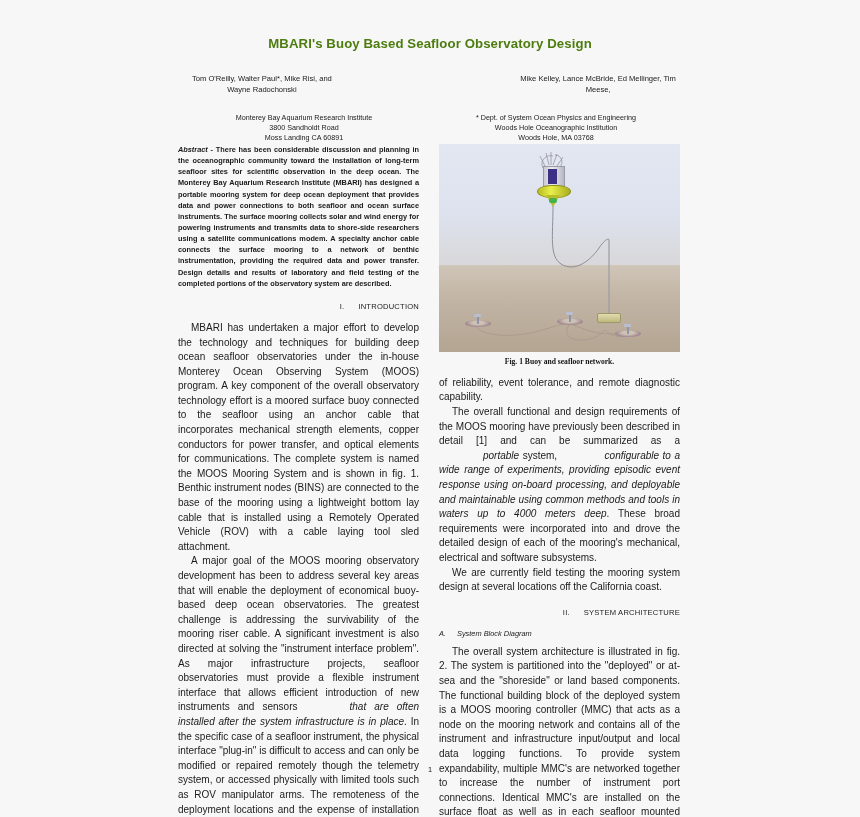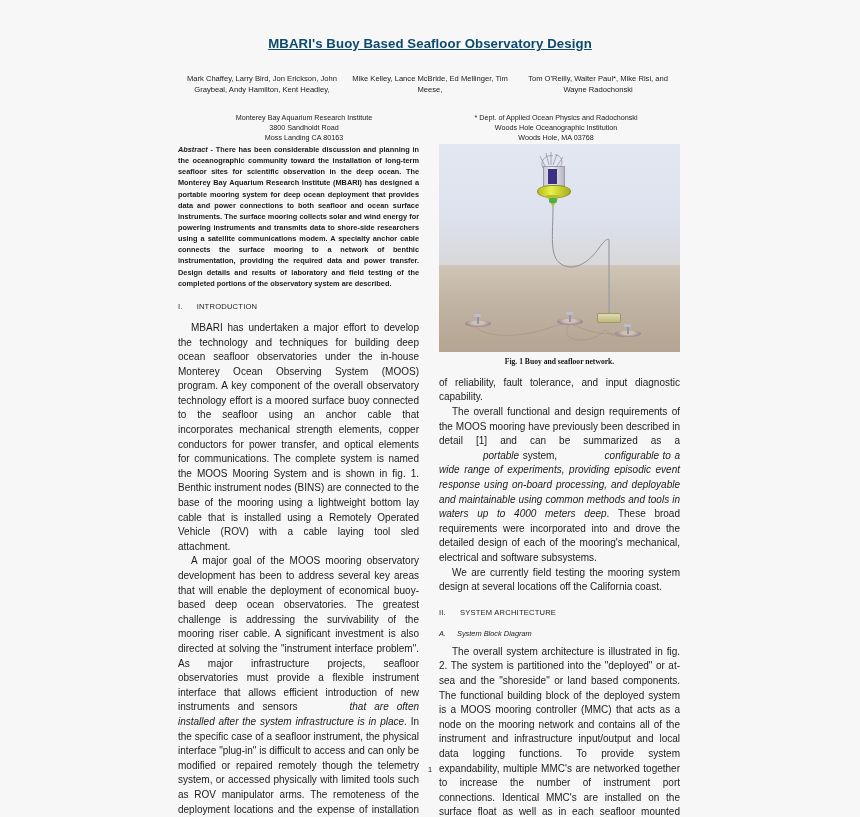--- a/index.html
+++ b/index.html
@@ -31,22 +31,21 @@
   }
 
   
   .paper-title {
     text-align: center;
     font-size: 13.2px;
     font-weight: bold;
     letter-spacing: 0.1px;
     margin: 0;
     padding-top: 36px;
-    color: #0c4a6e;
-    text-decoration: underline;
+    color: #4d7c0f;
   }
 
   
   .authors-row {
     display: flex;
     justify-content: space-between;
     margin-top: 23px;
   }
   .author-block {
     width: 33.3%;
@@ -96,21 +95,21 @@
     font-weight: bold;
     text-indent: 0;
     font-size: 7.35px;
     line-height: 1.52;
   }
   p.abstract .ab-label {
     font-style: italic;
     font-weight: bold;
   }
   .sec-head {
-    text-align: left;
+    text-align: right;
     font-size: 7.6px;
     margin: 13px 0 10px 0;
     color: #1a1a1a;
     font-variant: small-caps;
     letter-spacing: 0.2px;
   }
   .sec-head .num { margin-right: 14px; }
   .subsec-head {
     font-size: 7.4px;
     font-style: italic;
@@ -225,38 +224,35 @@
 </head>
 <body>
 
 <div class="page">
   <div class="content">
 
     <h1 class="paper-title">MBARI's Buoy Based Seafloor Observatory Design</h1>
 
     <div class="authors-row">
       <div class="author-block">
-        <div class="names">Mark Chaffey, Larry Bird, Jon Erickson, John Graybeal, Andy Hamilton, Kent Headley,</div>
+        <div class="names">Tom O'Reilly, Walter Paul*, Mike Risi, and Wayne Radochonski</div>
       </div>
       <div class="author-block">
         <div class="names">Mike Kelley, Lance McBride, Ed Mellinger, Tim Meese,</div>
-      </div>
-      <div class="author-block">
-        <div class="names">Tom O'Reilly, Walter Paul*, Mike Risi, and Wayne Radochonski</div>
       </div>
     </div>
 
     <div class="affil-row">
       <div class="affil-left">
         <div>Monterey Bay Aquarium Research Institute</div>
         <div>3800 Sandholdt Road</div>
-        <div>Moss Landing CA 80163</div>
+        <div>Moss Landing CA 60891</div>
       </div>
       <div class="affil-right">
-        <div>* Dept. of Applied Ocean Physics and Radochonski</div>
+        <div>* Dept. of System Ocean Physics and Engineering</div>
         <div>Woods Hole Oceanographic Institution</div>
         <div>Woods Hole, MA  03768</div>
       </div>
     </div>
 
     <div class="columns">
 
       <div class="col">
 
         <p class="abstract"><span class="ab-label">Abstract</span><span> - </span><span>There has been considerable discussion and planning in the oceanographic community toward the installation of long-term seafloor sites for scientific observation in the deep ocean. The Monterey Bay Aquarium Research Institute (MBARI) has designed a portable mooring system for deep ocean deployment that provides data and power connections to both seafloor and ocean surface instruments. The surface mooring collects solar and wind energy for powering instruments and transmits data to shore-side researchers using a satellite communications modem. A specialty anchor cable connects the surface mooring to a network of benthic instrumentation, providing the required data and power transfer. Design details and results of laboratory and field testing of the completed portions of the observatory system are described.</span></p>
@@ -321,21 +317,21 @@
             <div class="bin" style="left:176px; top:184px;">
               <div class="disc"></div>
               <div class="post"></div>
               <div class="cap"></div>
             </div>
             <div class="bin-base"></div>
           </div>
           <div class="fig-caption">Fig. 1 Buoy and seafloor network.</div>
         </div>
 
-        <p>of reliability, fault tolerance, and input diagnostic capability.</p>
+        <p>of reliability, event tolerance, and remote diagnostic capability.</p>
 
         <p class="indent"><span>The overall functional and design requirements of the MOOS mooring have previously been described in detail [1] and can be summarized as a </span><em>portable</em><span> system, </span><em>configurable to a wide range of experiments, providing episodic event response using on-board processing, and deployable and maintainable using common methods and tools in waters up to 4000 meters deep</em><span>. These broad requirements were incorporated into and drove the detailed design of each of the mooring's mechanical, electrical and software subsystems.</span></p>
 
         <p class="indent">We are currently field testing the mooring system design at several locations off the California coast.</p>
 
         <div class="sec-head">
           <span class="num">II.</span><span>SYSTEM ARCHITECTURE</span>
         </div>
 
         <div class="subsec-head">

